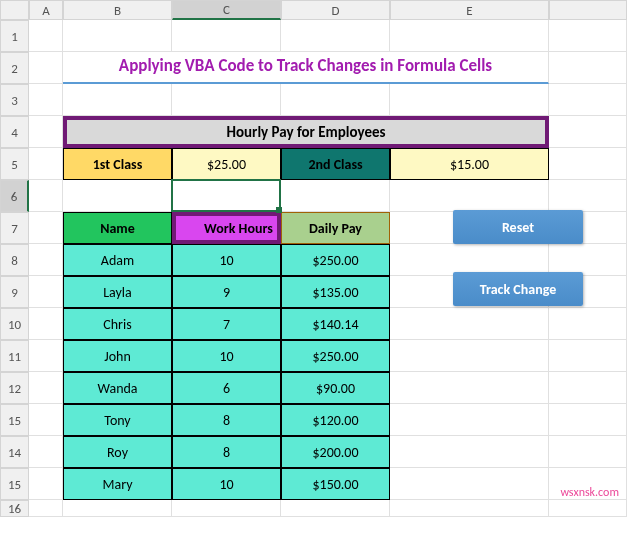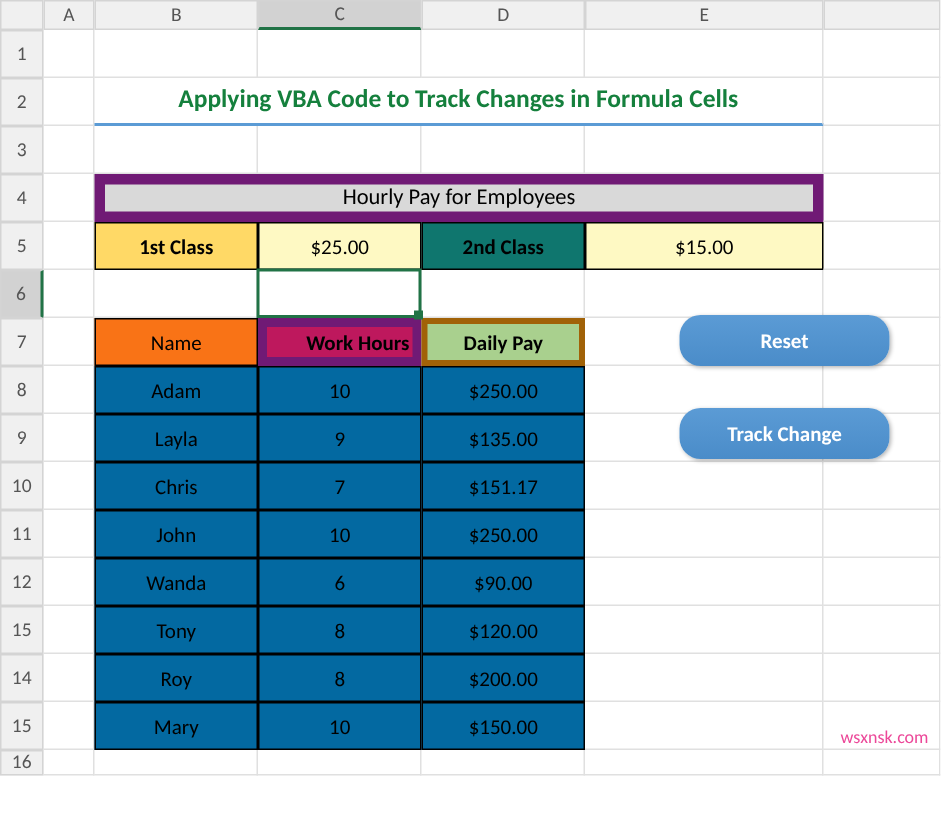--- a/index.html
+++ b/index.html
@@ -44,88 +44,88 @@
     .cell {
       border-right: 1px solid #e0e0e0;
       border-bottom: 1px solid #e0e0e0;
       display: flex;
       align-items: center;
       justify-content: center;
       position: relative;
     }
     .title {
       grid-column: 3 / 7;
-      color: #15803d;
+      color: #a21caf;
       font-size: 17px;
       font-weight: bold;
       border-bottom: 2px solid #5b9bd5;
       padding-bottom: 4px;
     }
     .section-header {
       grid-column: 3 / 7;
       background: #d9d9d9;
-      border: 7px solid #701a75;
-      font-weight: normal;
+      border: 4px solid #701a75;
+      font-weight: bold;
       font-size: 15px;
     }
     .yellow-cell {
       background: #ffd966;
       border: 1px solid #000;
       font-weight: bold;
     }
     .blue-cell {
       background: #0f766e;
       border: 1px solid #000;
       font-weight: bold;
     }
     .white-cell {
       background: #fef9c3;
       border: 1px solid #000;
     }
     .th-blue {
-      background: #f97316;
-      border: 1px solid #000;
-      font-weight: normal;
+      background: #22c55e;
+      border: 1px solid #000;
+      font-weight: bold;
     }
     .th-orange {
-      background: #be185d;
-      border: 6px solid #701a75;
+      background: #d946ef;
+      border: 4px solid #701a75;
       font-weight: bold;
       padding-left: 24px;
     }
     .th-green {
       background: #a9d08e;
-      border: 4px solid #a16207;
+      border: 1px solid #a16207;
       font-weight: bold;
     }
     .td {
-      background: #0369a1;
+      background: #5eead4;
       border: 1px solid #000;
     }
     .selected-cell {
       position: absolute;
       border: 2px solid #217346;
       pointer-events: none;
       z-index: 10;
     }
     .fill-handle {
       position: absolute;
       width: 6px;
       height: 6px;
       background: #217346;
       right: -3px;
       bottom: -3px;
     }
     .btn {
       position: absolute;
-      width: 140px;
+      width: 130px;
       height: 34px;
       background: linear-gradient(#5b9bd5, #4a8cc9);
       color: #fff;
-      border-radius: 14px;
+      border-radius: 2px;
       display: flex;
       align-items: center;
       justify-content: center;
       font-weight: bold;
       font-size: 14px;
       cursor: pointer;
       box-shadow: 1px 1px 3px rgba(0,0,0,0.3);
     }
     .watermark {
       position: absolute;
@@ -221,21 +221,21 @@
   <div class="cell td">Layla</div>
   <div class="cell td">9</div>
   <div class="cell td">$135.00</div>
   <div class="cell"></div>
   <div class="cell"></div>
 
   <div class="row-header">10</div>
   <div class="cell"></div>
   <div class="cell td">Chris</div>
   <div class="cell td">7</div>
-  <div class="cell td">$151.17</div>
+  <div class="cell td">$140.14</div>
   <div class="cell"></div>
   <div class="cell"></div>
 
   <div class="row-header">11</div>
   <div class="cell"></div>
   <div class="cell td">John</div>
   <div class="cell td">10</div>
   <div class="cell td">$250.00</div>
   <div class="cell"></div>
   <div class="cell"></div>

